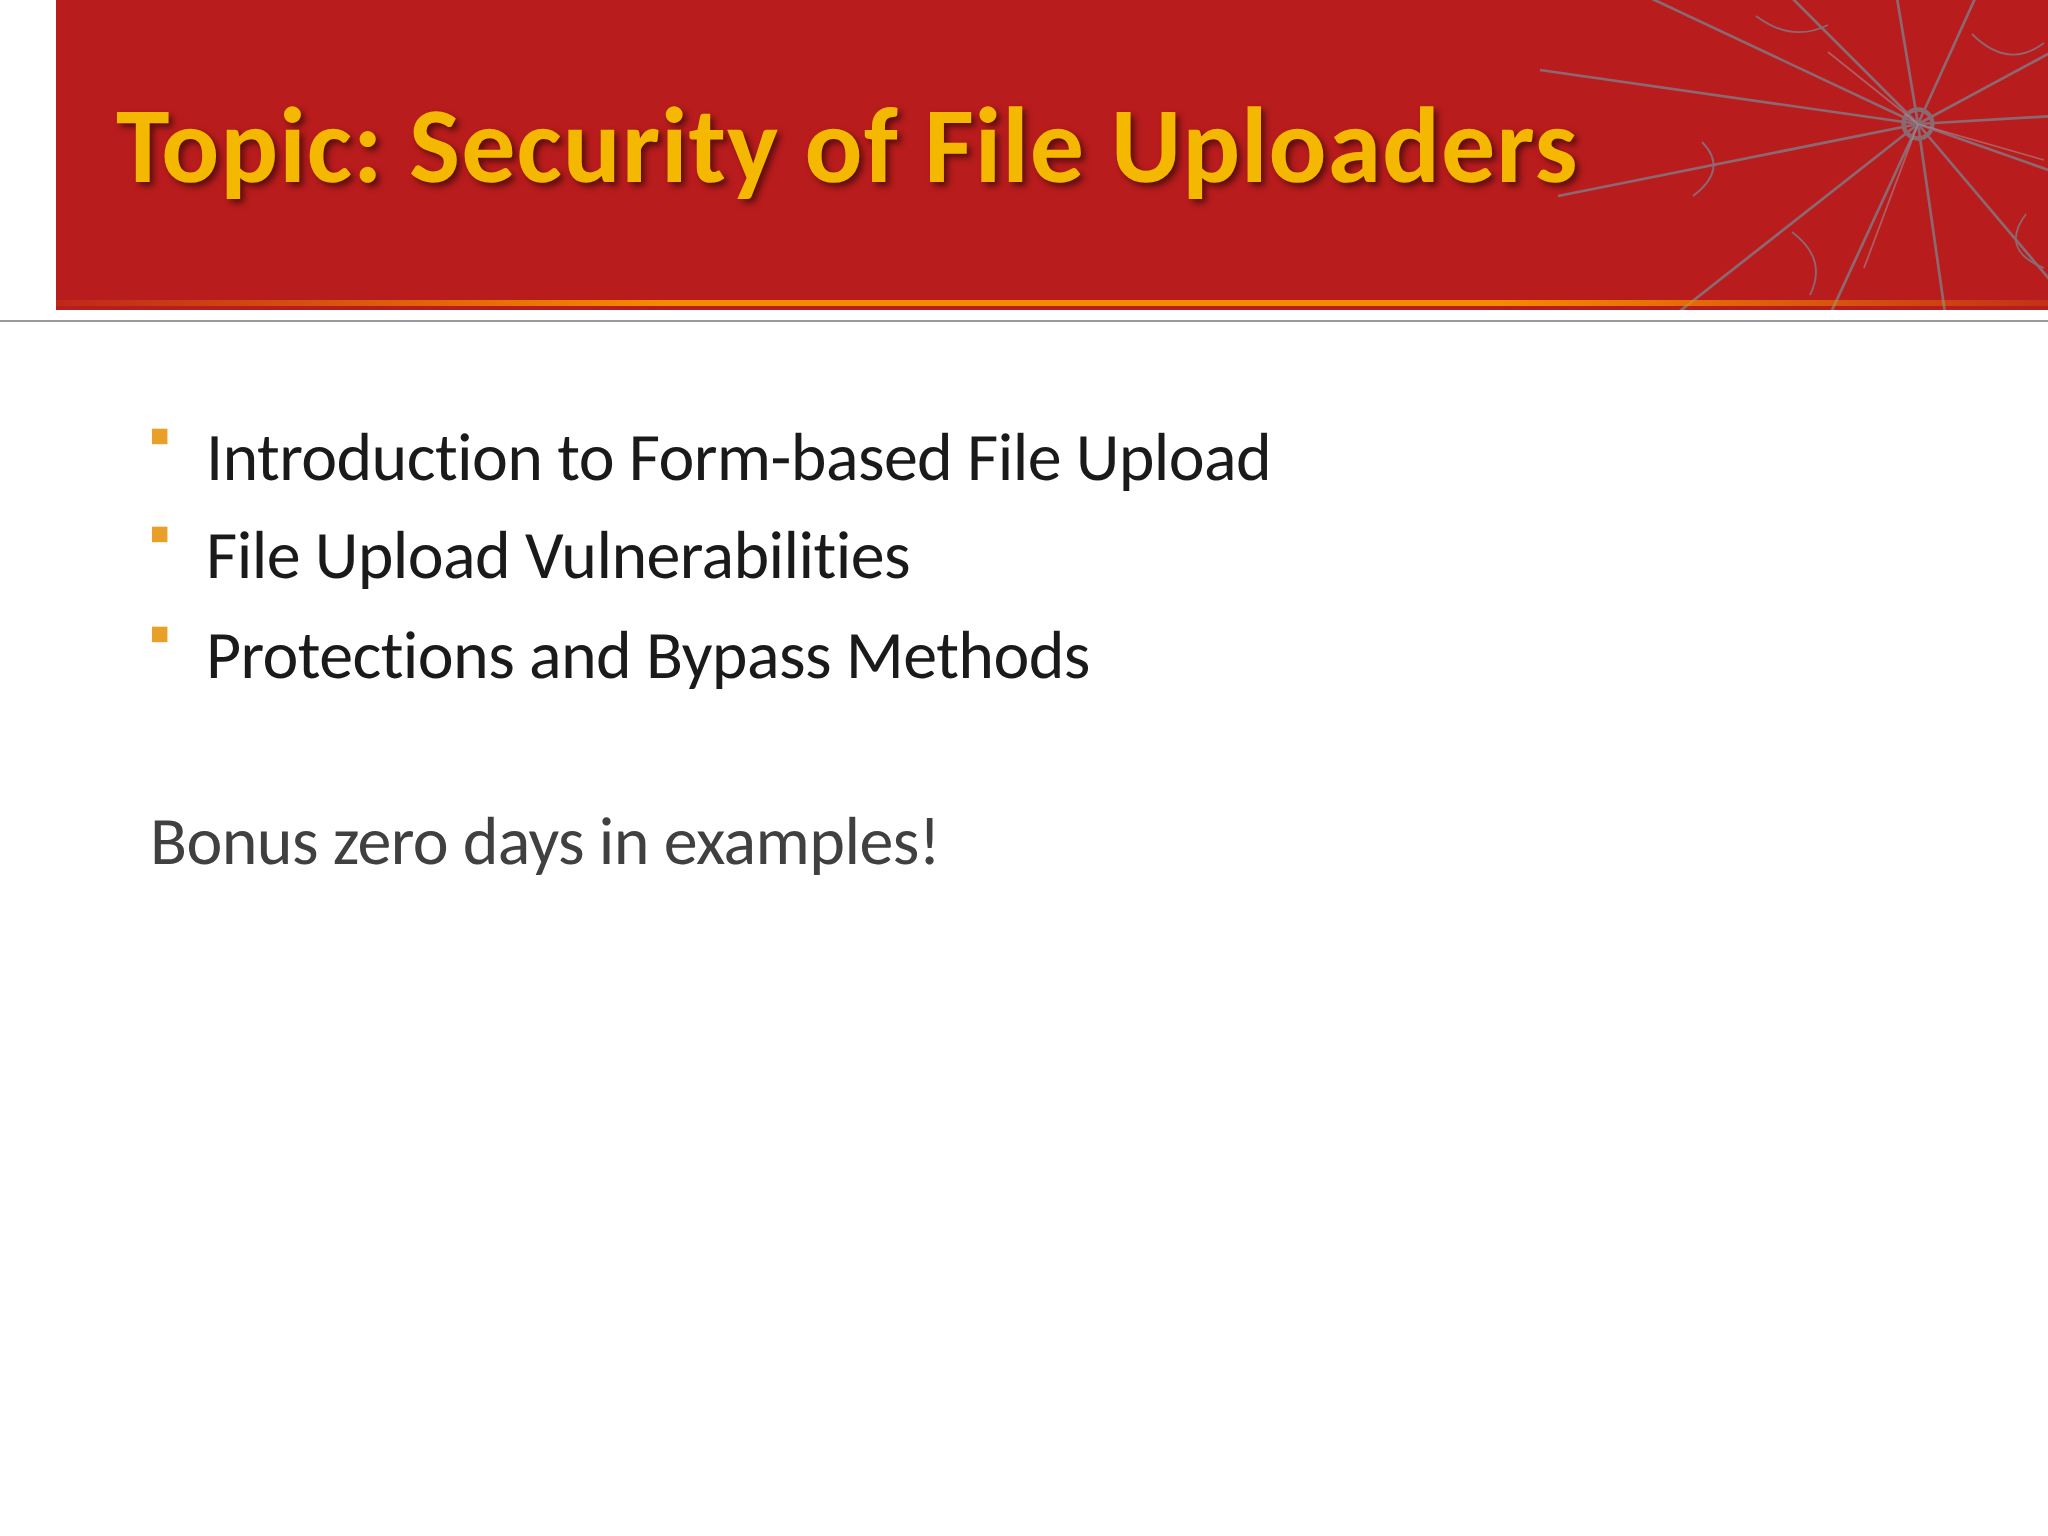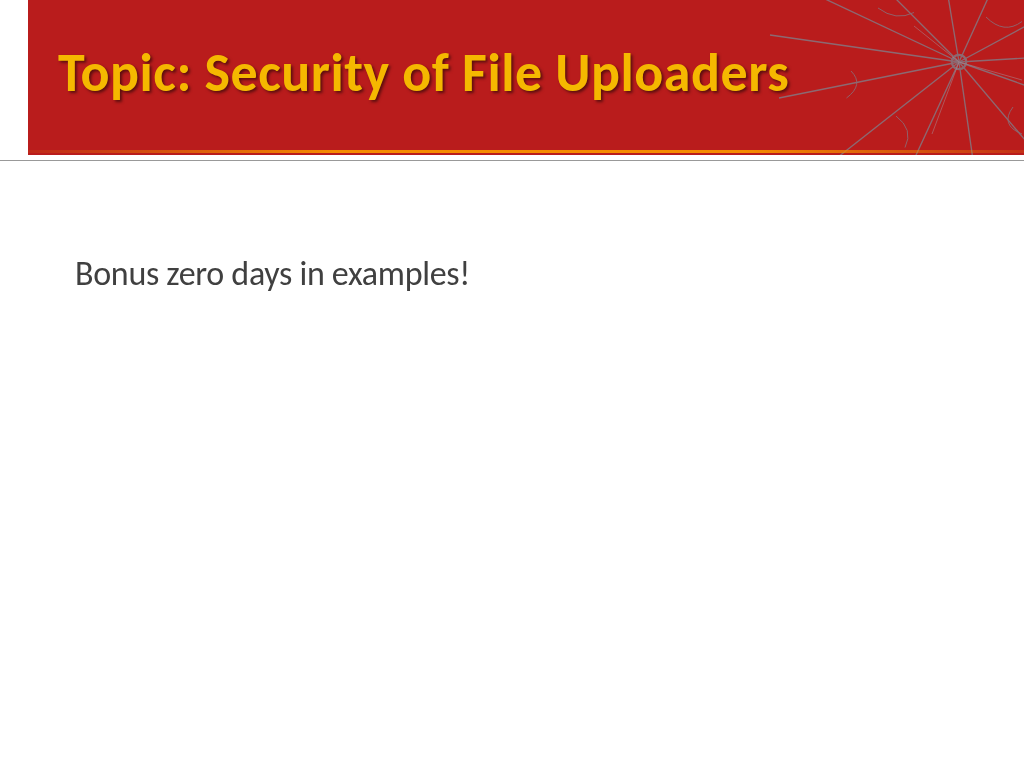--- a/index.html
+++ b/index.html
@@ -115,14 +115,19 @@
       <line x1="230" y1="100" x2="300" y2="120"></line>
       <line x1="230" y1="100" x2="200" y2="180"></line>
     </g>
   </svg>
   <h1 class="title">Topic: Security of File Uploaders</h1>
   <div class="orange-line"></div>
 </div>
 <div class="gray-line"></div>
 
 <div class="content">
+  <ul class="bullet-list">
+    <li class="bullet-item">Introduction to Form-based File Upload</li>
+    <li class="bullet-item">File Upload Vulnerabilities</li>
+    <li class="bullet-item">Protections and Bypass Methods</li>
+  </ul>
   <p class="bonus-text">Bonus zero days in examples!</p>
 </div>
 
 </body></html>

